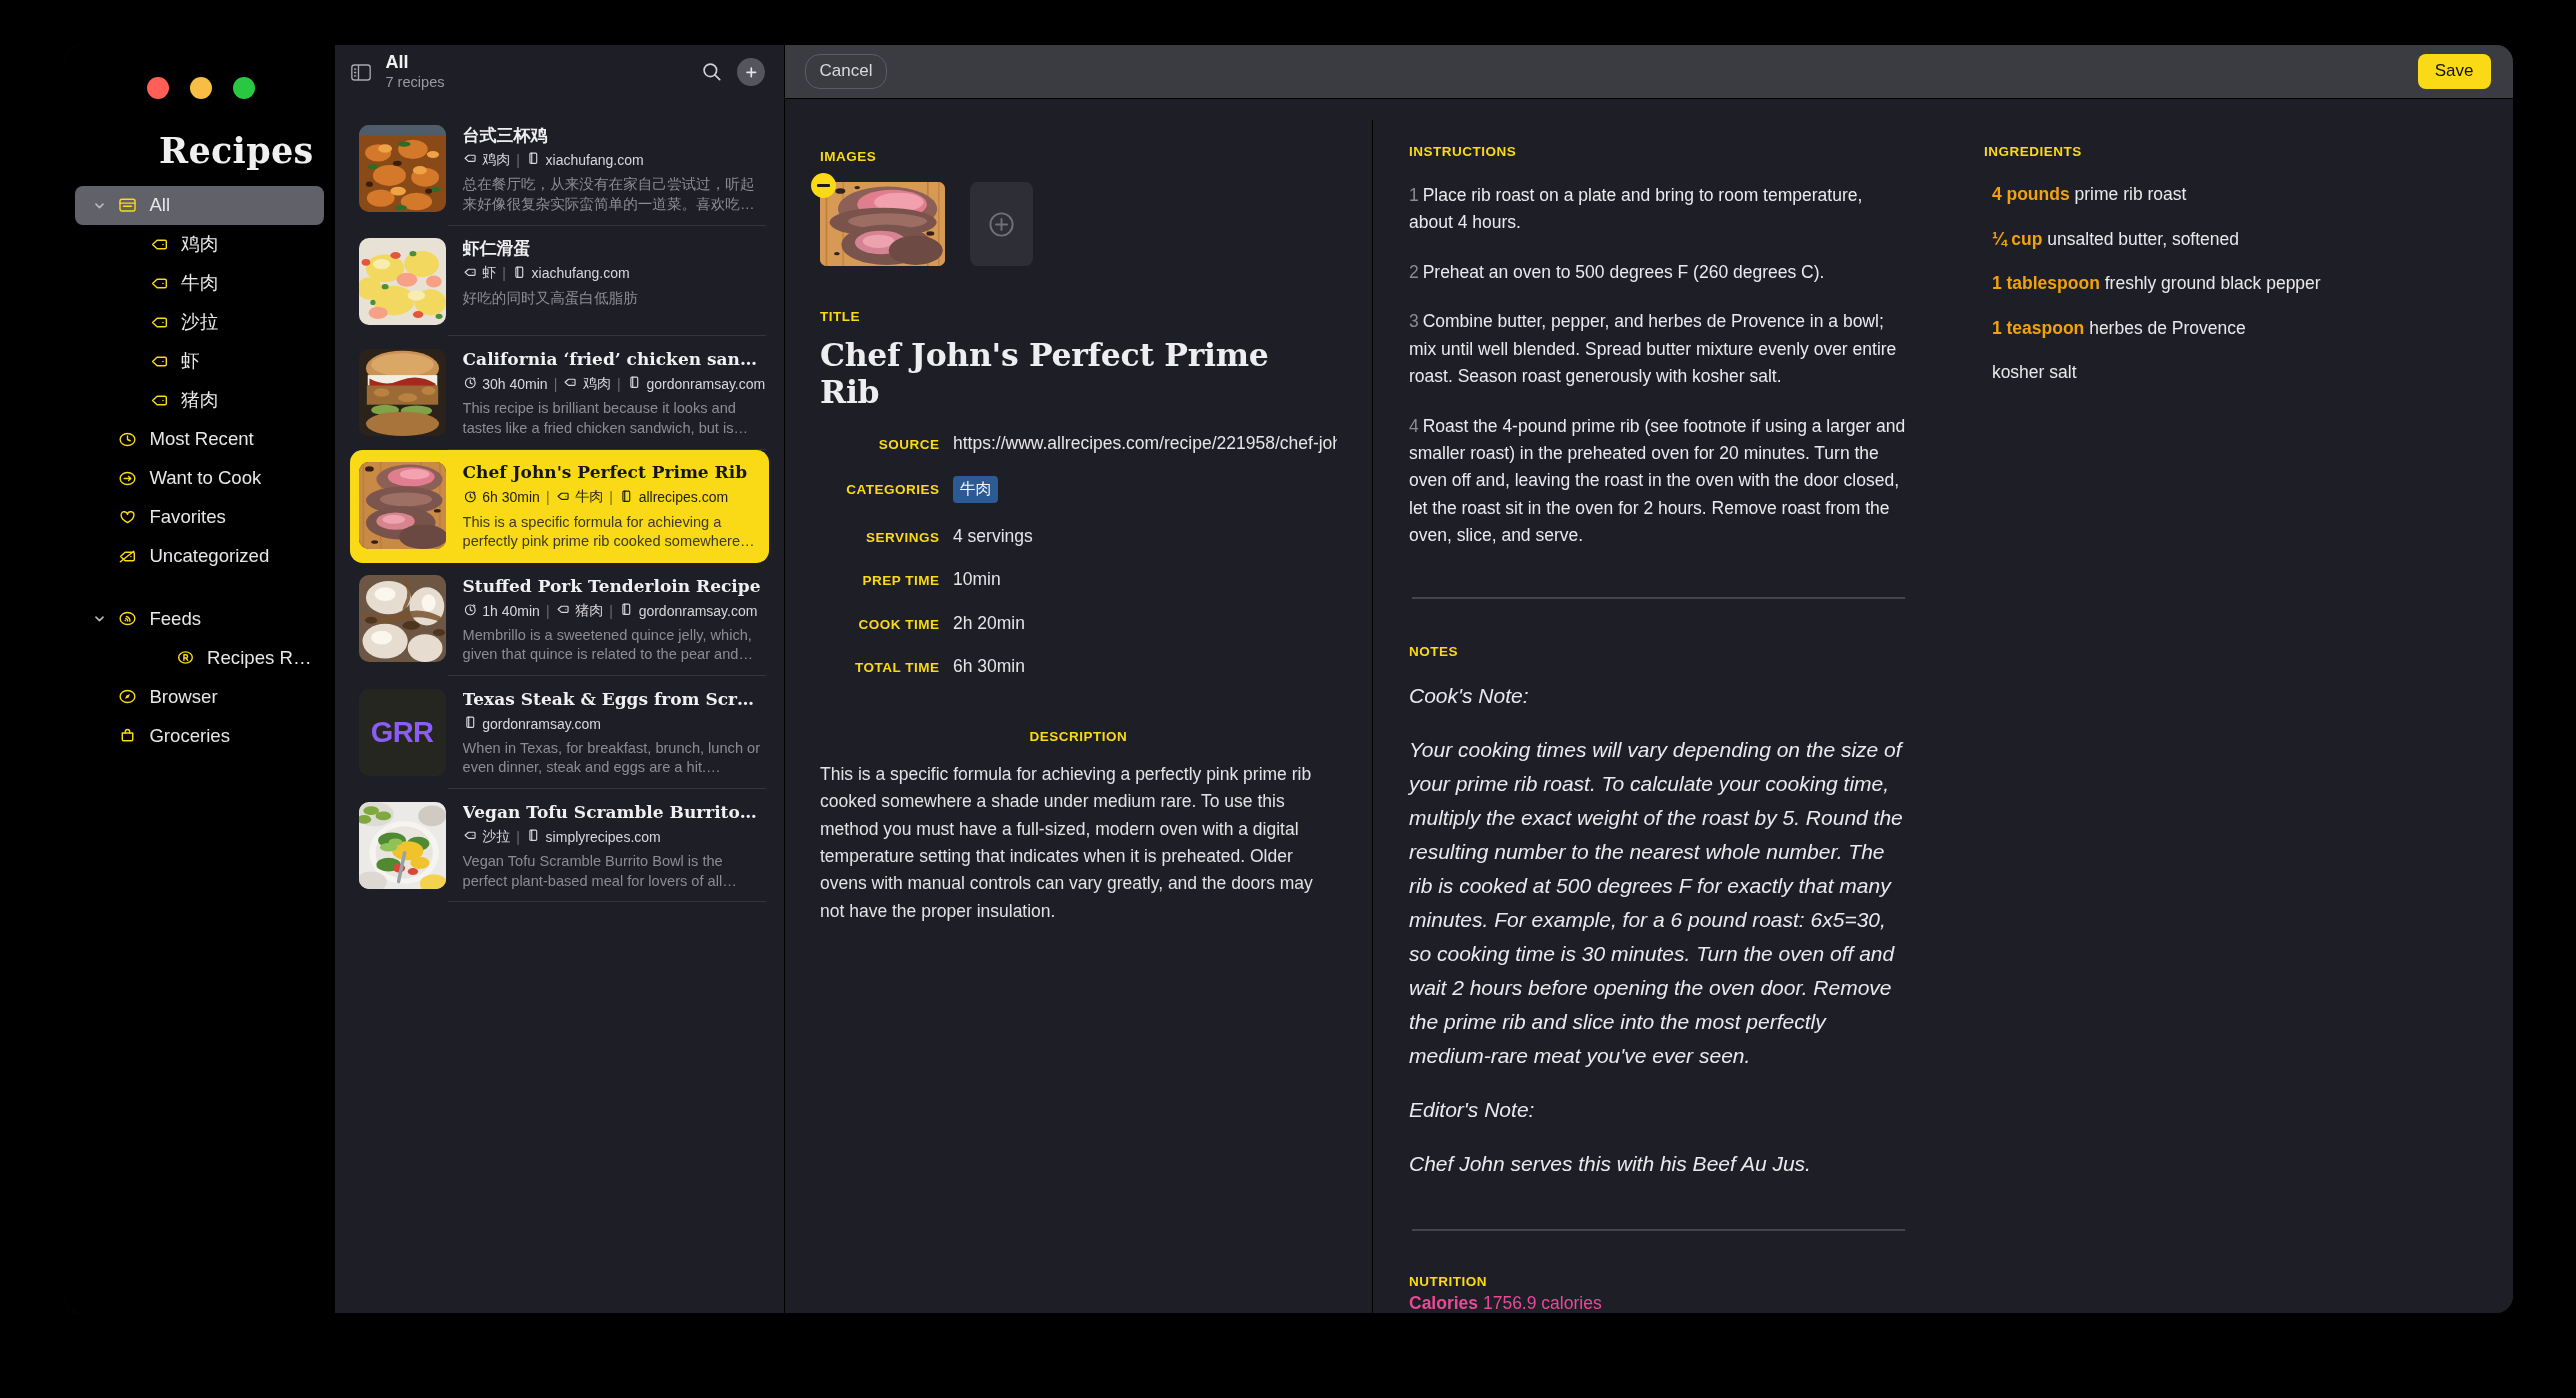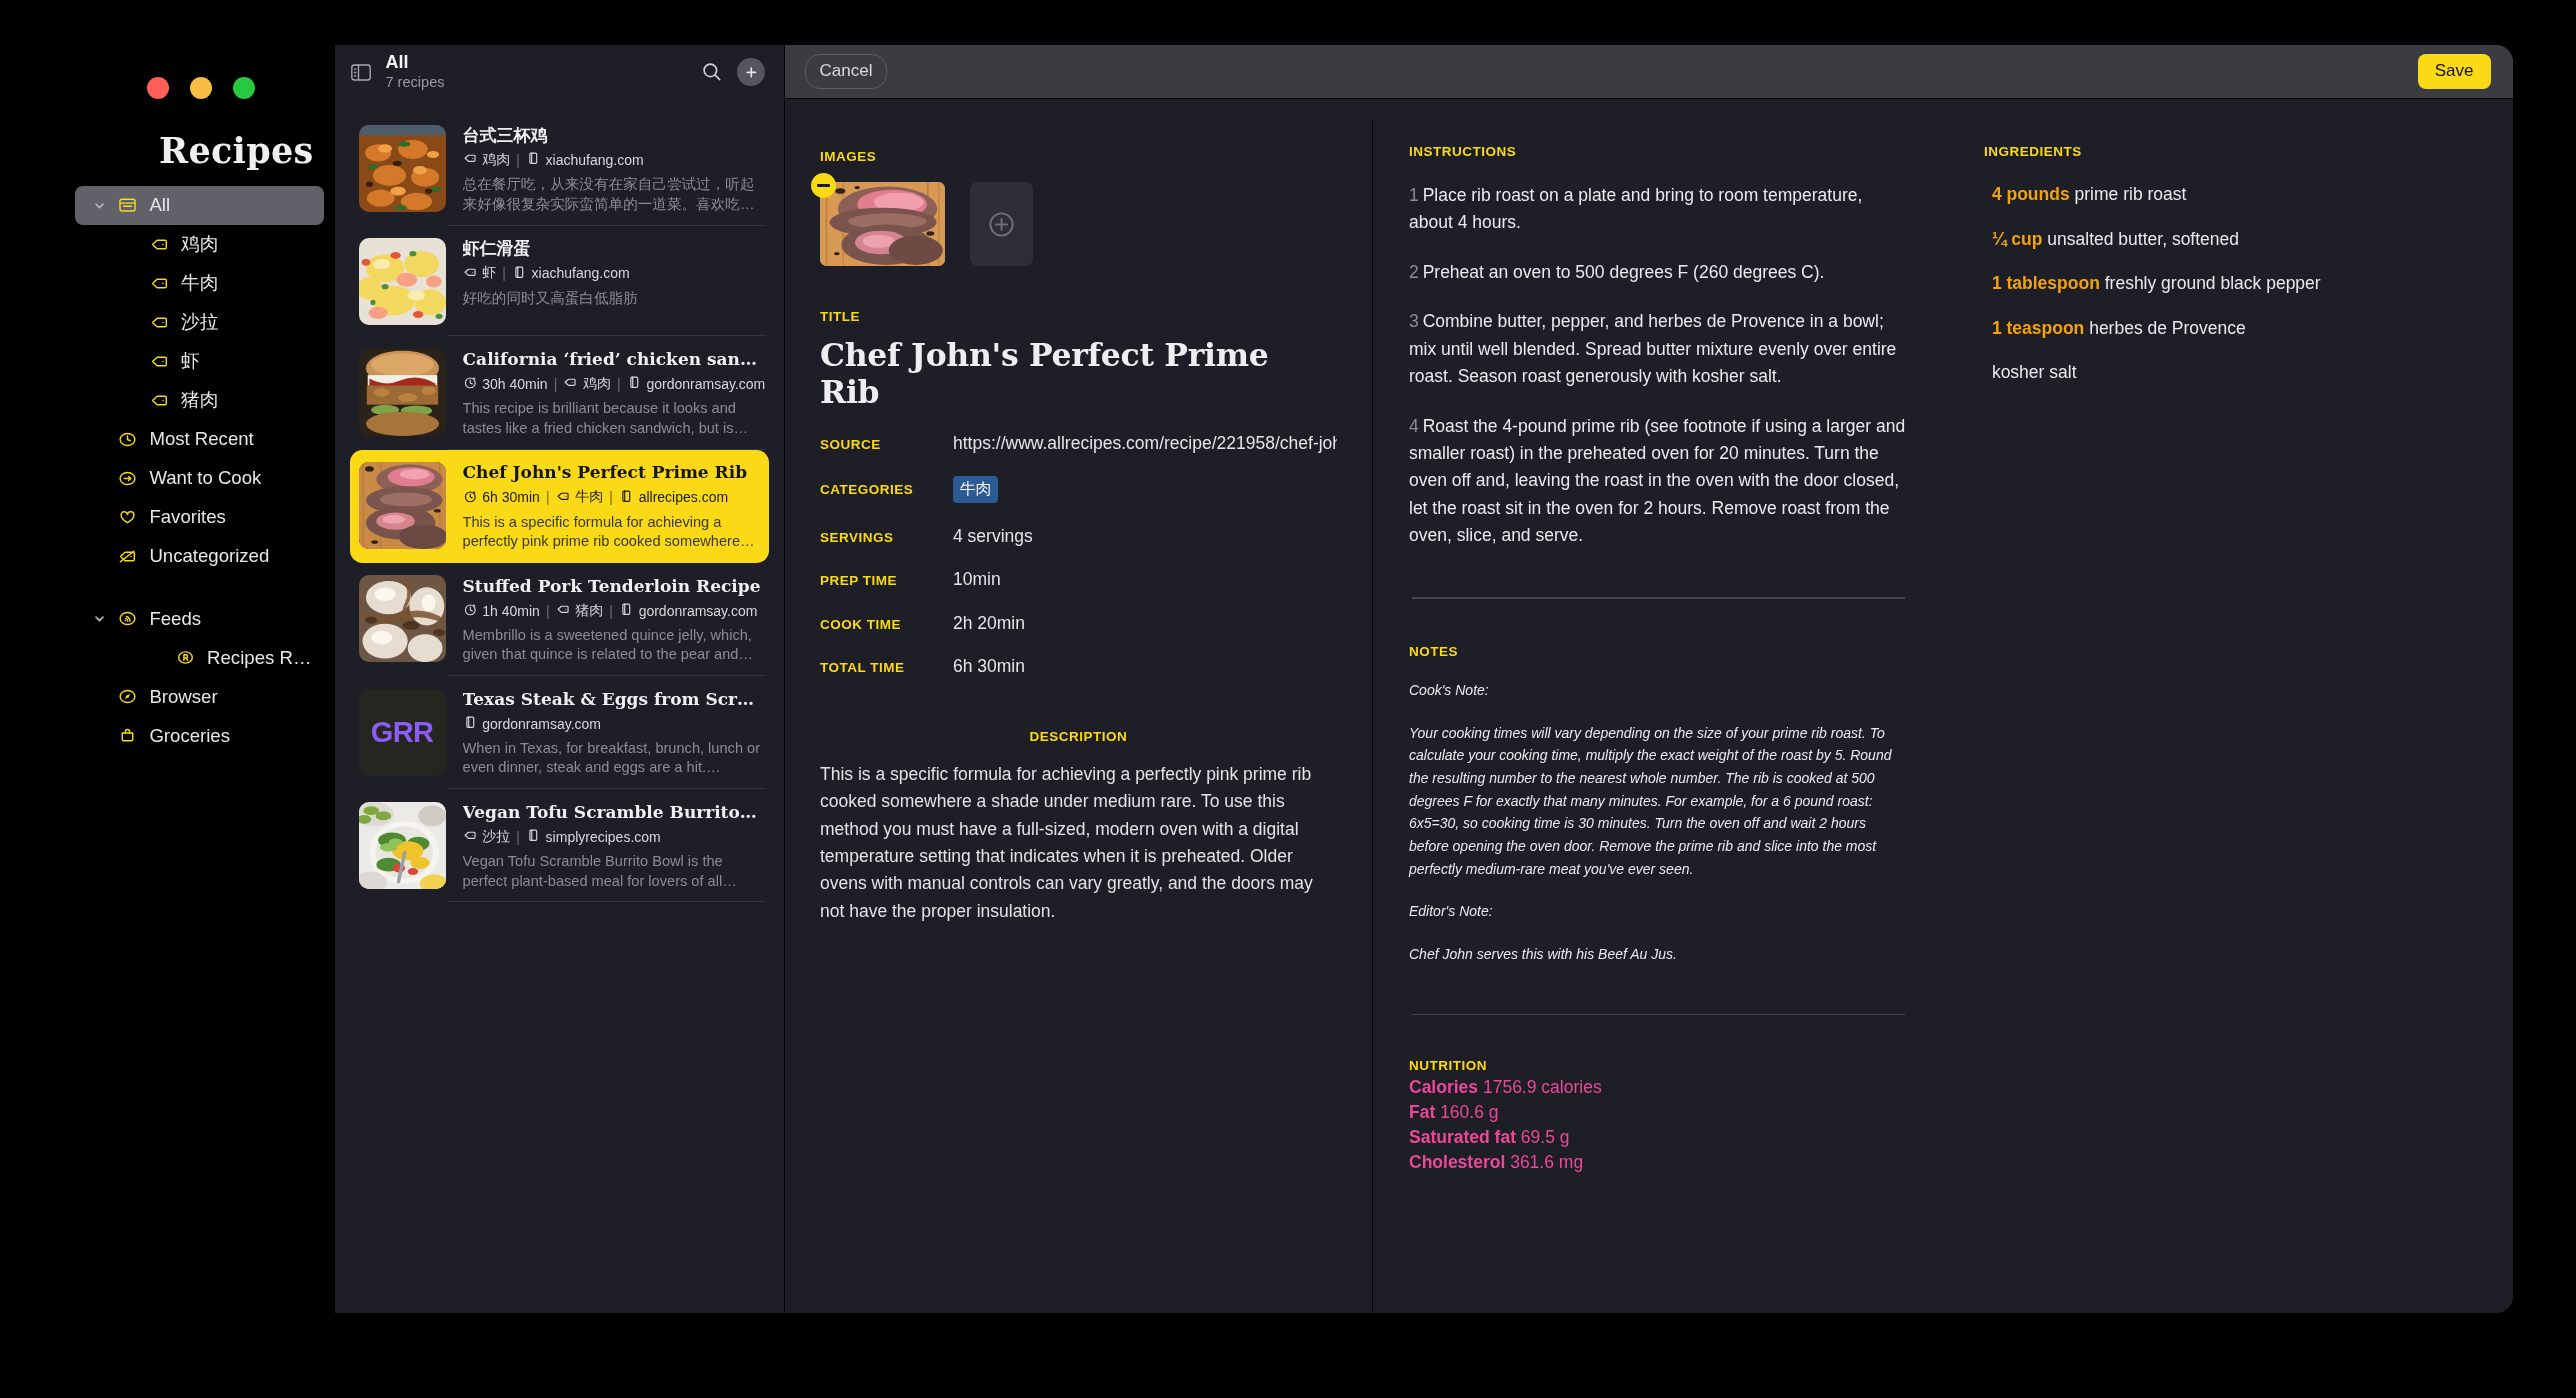--- a/index.html
+++ b/index.html
@@ -231,21 +231,21 @@
     font-weight: 700;
     font-size: 31.5px;
     color: #eeeef0;
     margin-top: 12.4px;
     letter-spacing: -0.3px;
   }
 
   .field-row { display: flex; align-items: baseline; margin-top: 22.5px; }
   .field-row .fl {
     width: 133px; flex: 0 0 133px;
-    text-align: left;
+    text-align: right;
     padding-right: 13.5px;
     color: #fada16;
     font-size: 13.5px; font-weight: 700; letter-spacing: 0.5px;
   }
   .field-row .fv {
     color: #e5e5e8; font-size: 17.5px;
     white-space: nowrap; overflow: hidden;
   }
   .chip {
     display: inline-block;
@@ -270,21 +270,21 @@
     margin-top: 22.5px;
   }
   .instr-item .num { color: #8b8b94; padding-right: 3.9px; }
   .hr {
     height: 1.7px; background: #44454d;
     margin: 48px 3.4px 0 3.4px;
   }
   #notes-label { margin-top: 45px; }
   .note-p {
     color: #eaeaee; font-style: italic;
-    font-size: 14px; line-height: 1.62;
+    font-size: 21px; line-height: 1.62;
     margin-top: 20px;
   }
   #nutrition-label { margin-top: 43px; }
   .nutri-row {
     color: #ec4899; font-size: 17.5px;
     margin-top: 4px;
   }
   .nutri-row b { font-weight: 700; }
   .nutri-row span { font-weight: 400; }
 

